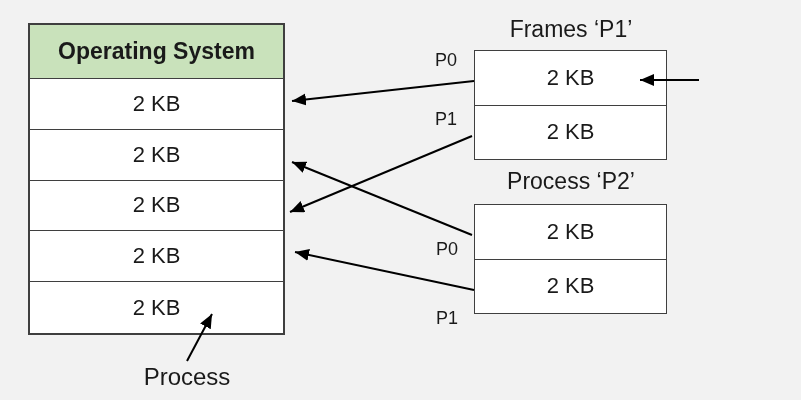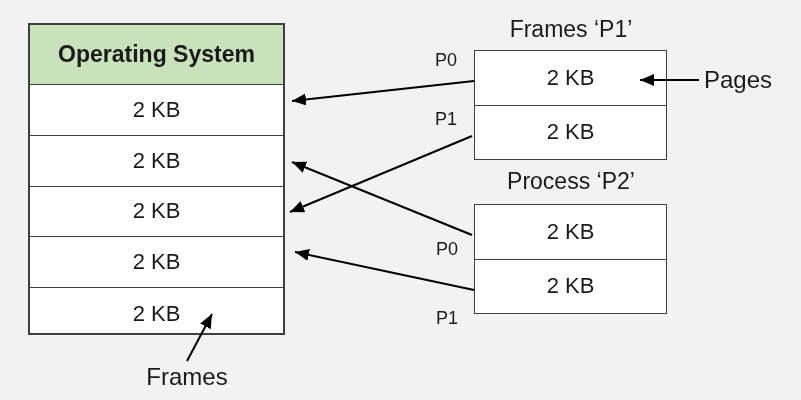--- a/index.html
+++ b/index.html
@@ -14,21 +14,21 @@
   .stage { position: absolute; inset: 0; width: 801px; height: 400px; }
 
   
   .os-table {
     position: absolute; left: 28px; top: 23px;
     width: 257px; height: 312px;
     border: 2px solid #3f3f3f;
     background: #ffffff;
   }
   .os-header {
-    height: 60px;
+    height: 54px;
     background: #c9e2bb;
     border-bottom: 1.5px solid #3f3f3f;
     display: flex; align-items: center; justify-content: center;
     font-size: 23px; font-weight: 600;
   }
   .os-row {
     height: 50.8px;
     border-bottom: 1.5px solid #3f3f3f;
     display: flex; align-items: center; justify-content: center;
     font-size: 22px;
@@ -107,22 +107,21 @@
   </div>
 
   <div class="proc-title p2">Process ‘P2’</div>
   <div class="page-label p2-p0">P0</div>
   <div class="page-label p2-p1">P1</div>
   <div class="proc-box p2">
     <div class="proc-row">2 KB</div>
     <div class="proc-row">2 KB</div>
   </div>
 
-  <div class="pages-label">Pages</div>
-  <div class="frames-label">Frames</div>
+  <div class="frames-label">Process</div>
 
   <svg class="arrows" width="801" height="400" viewBox="0 0 801 400">
     <defs>
       <marker id="ah" markerUnits="userSpaceOnUse" markerWidth="16" markerHeight="13" refX="14" refY="6" orient="auto">
         <path d="M0,0 L14,6 L0,12 Z" fill="#000000"></path>
       </marker>
     </defs>
     <path class="line" d="M474,81 L292,101" marker-end="url(#ah)"></path>
     <path class="line" d="M472,136 L290,212" marker-end="url(#ah)"></path>
     <path class="line" d="M472,235 L292,162" marker-end="url(#ah)"></path>

